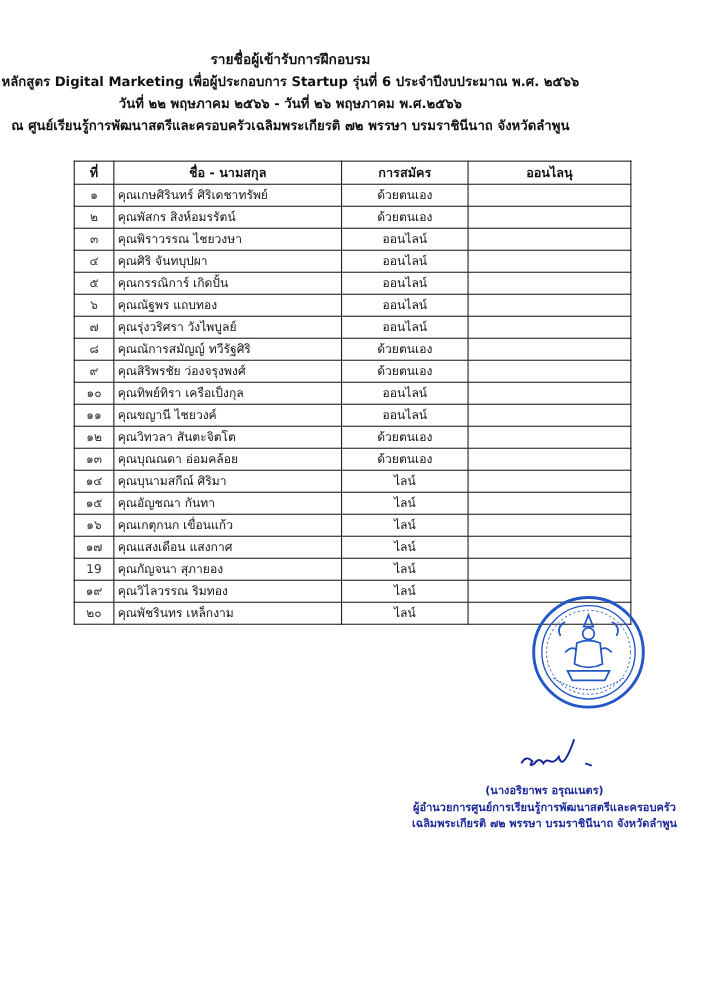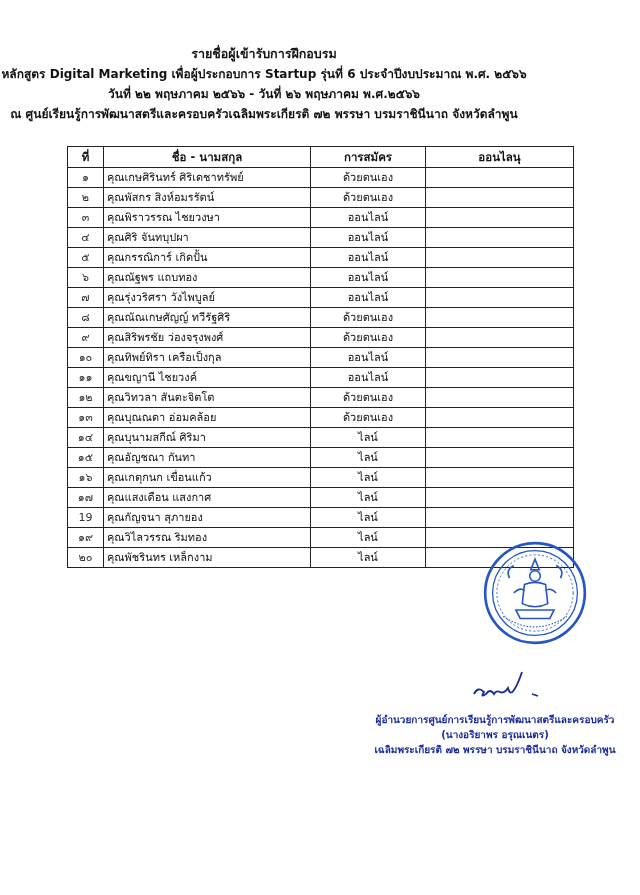--- a/index.html
+++ b/index.html
@@ -92,21 +92,21 @@
         <td class="rem"></td>
       </tr>
       <tr>
         <td class="num">๗</td>
         <td class="name">คุณรุ่งวริศรา วังไพบูลย์</td>
         <td class="reg">ออนไลน์</td>
         <td class="rem"></td>
       </tr>
       <tr>
         <td class="num">๘</td>
-        <td class="name">คุณณัณเกษศัญญ์ ทวีรัฐศิริ</td>
+        <td class="name">คุณณัการสมัญญ์ ทวีรัฐศิริ</td>
         <td class="reg">ด้วยตนเอง</td>
         <td class="rem"></td>
       </tr>
       <tr>
         <td class="num">๙</td>
         <td class="name">คุณสิริพรชัย ว่องจรุงพงศ์</td>
         <td class="reg">ด้วยตนเอง</td>
         <td class="rem"></td>
       </tr>
       <tr>
@@ -190,16 +190,16 @@
   <path d="M32 66 L68 66 L64 74 L36 74 Z" fill="none" stroke="#2456c8" stroke-width="1.5"></path>
   <path d="M20 72 Q50 92 80 72" fill="none" stroke="#2456c8" stroke-width="1" stroke-dasharray="1.5 1.5"></path>
 </svg>
 
 <svg class="signature" viewBox="0 0 80 36">
   <path d="M6 26 Q10 18 16 24 Q12 30 18 26 Q22 20 26 26 Q28 22 32 24 Q36 26 40 20 Q42 28 46 22 Q50 16 54 4" fill="none" stroke="#1a2a9a" stroke-width="1.8"></path>
   <path d="M64 26 L70 28" stroke="#1a2a9a" stroke-width="1.6"></path>
 </svg>
 
 <div class="signblock">
+  <div>(นางอริยาพร  อรุณเนตร)</div>
   <div>ผู้อำนวยการศูนย์การเรียนรู้การพัฒนาสตรีและครอบครัว</div>
-  <div>(นางอริยาพร  อรุณเนตร)</div>
   <div>เฉลิมพระเกียรติ ๗๒ พรรษา บรมราชินีนาถ จังหวัดลำพูน</div>
 </div>
 
 </body></html>

